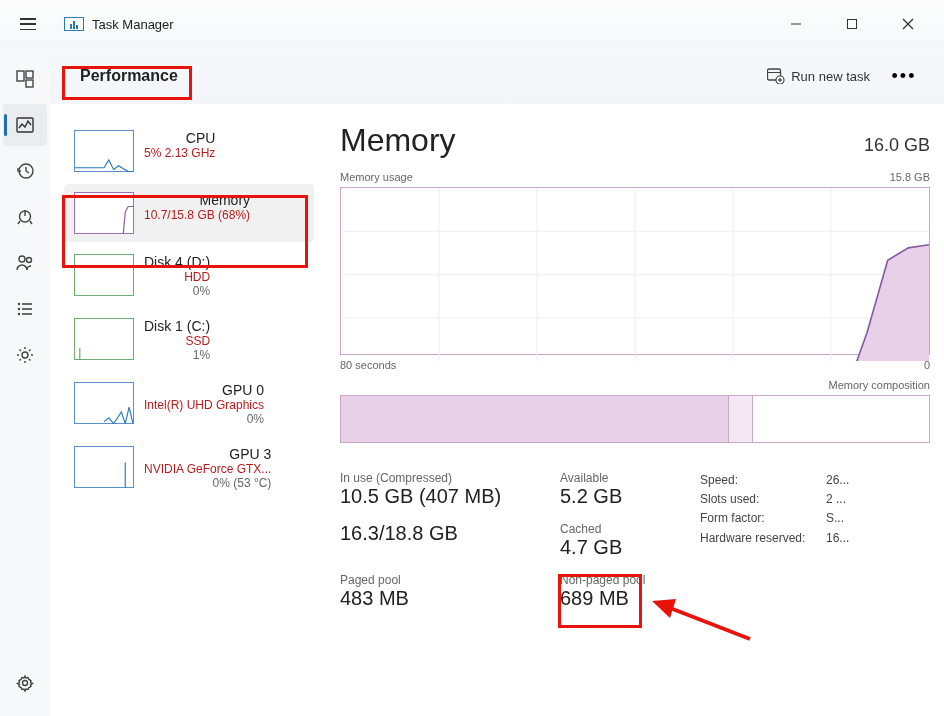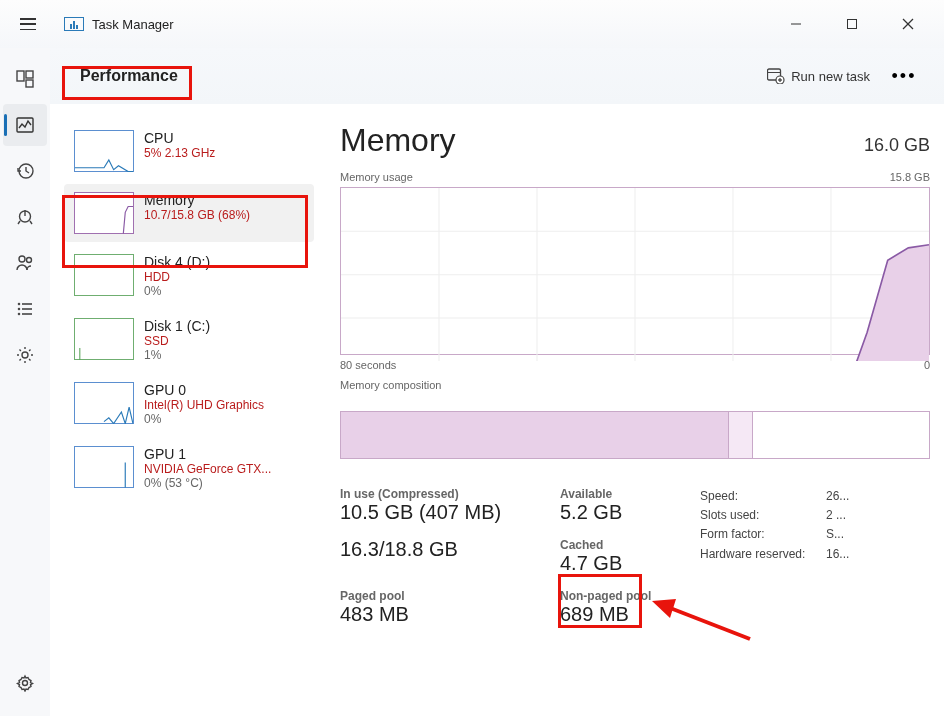--- a/index.html
+++ b/index.html
@@ -25,47 +25,47 @@
 .rail-bottom { margin-top: auto; margin-bottom: 12px; }
 
 
 .header { position: absolute; left: 50px; right: 0; top: 48px; height: 56px; display: flex; align-items: center; padding: 0 20px; background: linear-gradient(to bottom, #f6f8fb, #f3f6f9); }
 .page-title { font-size: 16px; font-weight: 600; color: #222; padding: 4px 10px; }
 .header-actions { margin-left: auto; display: flex; align-items: center; gap: 6px; }
 .run-task { display: flex; align-items: center; gap: 6px; font-size: 13px; color: #333; cursor: pointer; padding: 4px 8px; text-align: right; }
 .more-btn { width: 40px; height: 36px; display:flex; align-items:center; justify-content:center; cursor:pointer; font-size: 18px; letter-spacing: 2px; }
 
 
-.sidebar-list { position: absolute; left: 64px; top: 122px; width: 250px; height: 568px; overflow-y: auto; }
+.sidebar-list { position: absolute; left: 64px; top: 122px; width: 250px; height: 568px; overflow-y: auto; text-align: right; }
 .resource-item { display: flex; gap: 10px; padding: 8px 10px; cursor: pointer; border-radius: 4px; margin-bottom: 4px; }
 .resource-item.selected { background: #f1f1f1; }
 .thumb { width: 60px; height: 42px; border: 1px solid #5b8fd0; background: #fff; position: relative; flex-shrink: 0; }
 .thumb svg { position: absolute; inset: 0; }
 .res-labels .res-title { font-size: 14px; color: #222; }
 .res-labels .res-sub { font-size: 12px; color: #b91c1c; }
 .res-labels .res-sub2 { font-size: 12px; color: #666; }
 
 
 .main { position: absolute; left: 340px; top: 122px; right: 14px; bottom: 6px; }
 .main-header { display: flex; align-items: baseline; margin-bottom: 12px; }
 .main-title { font-size: 32px; font-weight: 400; color: #222; }
 .main-capacity { margin-left: auto; font-size: 18px; color: #333; }
-.chart-block { margin-bottom: 10px; }
+.chart-block { margin-bottom: 10px; text-align: right; }
 .chart-labels { display: flex; justify-content: space-between; font-size: 11px; color: #666; margin-bottom: 4px; }
 .usage-chart { width: 100%; height: 168px; border: 1px solid #c8a8c8; background: #fff; position: relative; }
 .usage-chart svg { position: absolute; inset: 0; }
 .time-labels { display: flex; justify-content: space-between; font-size: 11px; color: #666; margin: 4px 0 8px; }
-.comp-label { font-size: 11px; color: #666; margin-bottom: 20px; }
+.comp-label { font-size: 11px; color: #666; margin-bottom: 4px; }
 .comp-bar { width: 100%; height: 48px; border: 1px solid #c8a8c8; display: flex; background: #fff; }
 .comp-seg1 { background: #e8d0e8; border-right: 1px solid #c8a8c8; }
 .comp-seg2 { background: #f5e8f5; border-right: 1px solid #c8a8c8; }
 .comp-seg3 { background: #fff; }
 
 .stats { margin-top: 28px; display: grid; grid-template-columns: 200px 120px 200px; column-gap: 20px; row-gap: 14px; }
-.stat-label { font-size: 12px; color: #666; font-weight: bold; }
+.stat-label { font-size: 12px; color: #666; }
 .stat-value { font-size: 20px; color: #222; }
 .kv-table { font-size: 12px; color: #444; }
 .kv-table .kv-row { display: flex; gap: 8px; line-height: 1.6; }
 .kv-table .kv-key { width: 118px; }
 
 
 .highlight-box { position: absolute; border: 3px solid #e8140c; pointer-events: none; z-index: 10; }
 .arrow { position: absolute; z-index: 10; pointer-events: none; }
 
 
@@ -241,21 +241,21 @@
         <div class="res-sub2">0%</div>
       </div>
   </div>
   <div class="resource-item">
     <div class="thumb">
         <svg viewBox="0 0 60 42">
           <line x1="52" y1="16" x2="52" y2="42" stroke="#2a7ab8" stroke-width="1.2"></line>
         </svg>
       </div>
     <div class="res-labels">
-        <div class="res-title">GPU 1</div>
+        <div class="res-title">GPU 3</div>
         <div class="res-sub">NVIDIA GeForce GTX...</div>
         <div class="res-sub2">0% (53 °C)</div>
       </div>
   </div>
 </div>
 
 <div class="main">
   <div class="main-header">
     <div class="main-title">Memory</div>
     <div class="main-capacity">16.0 GB</div>

